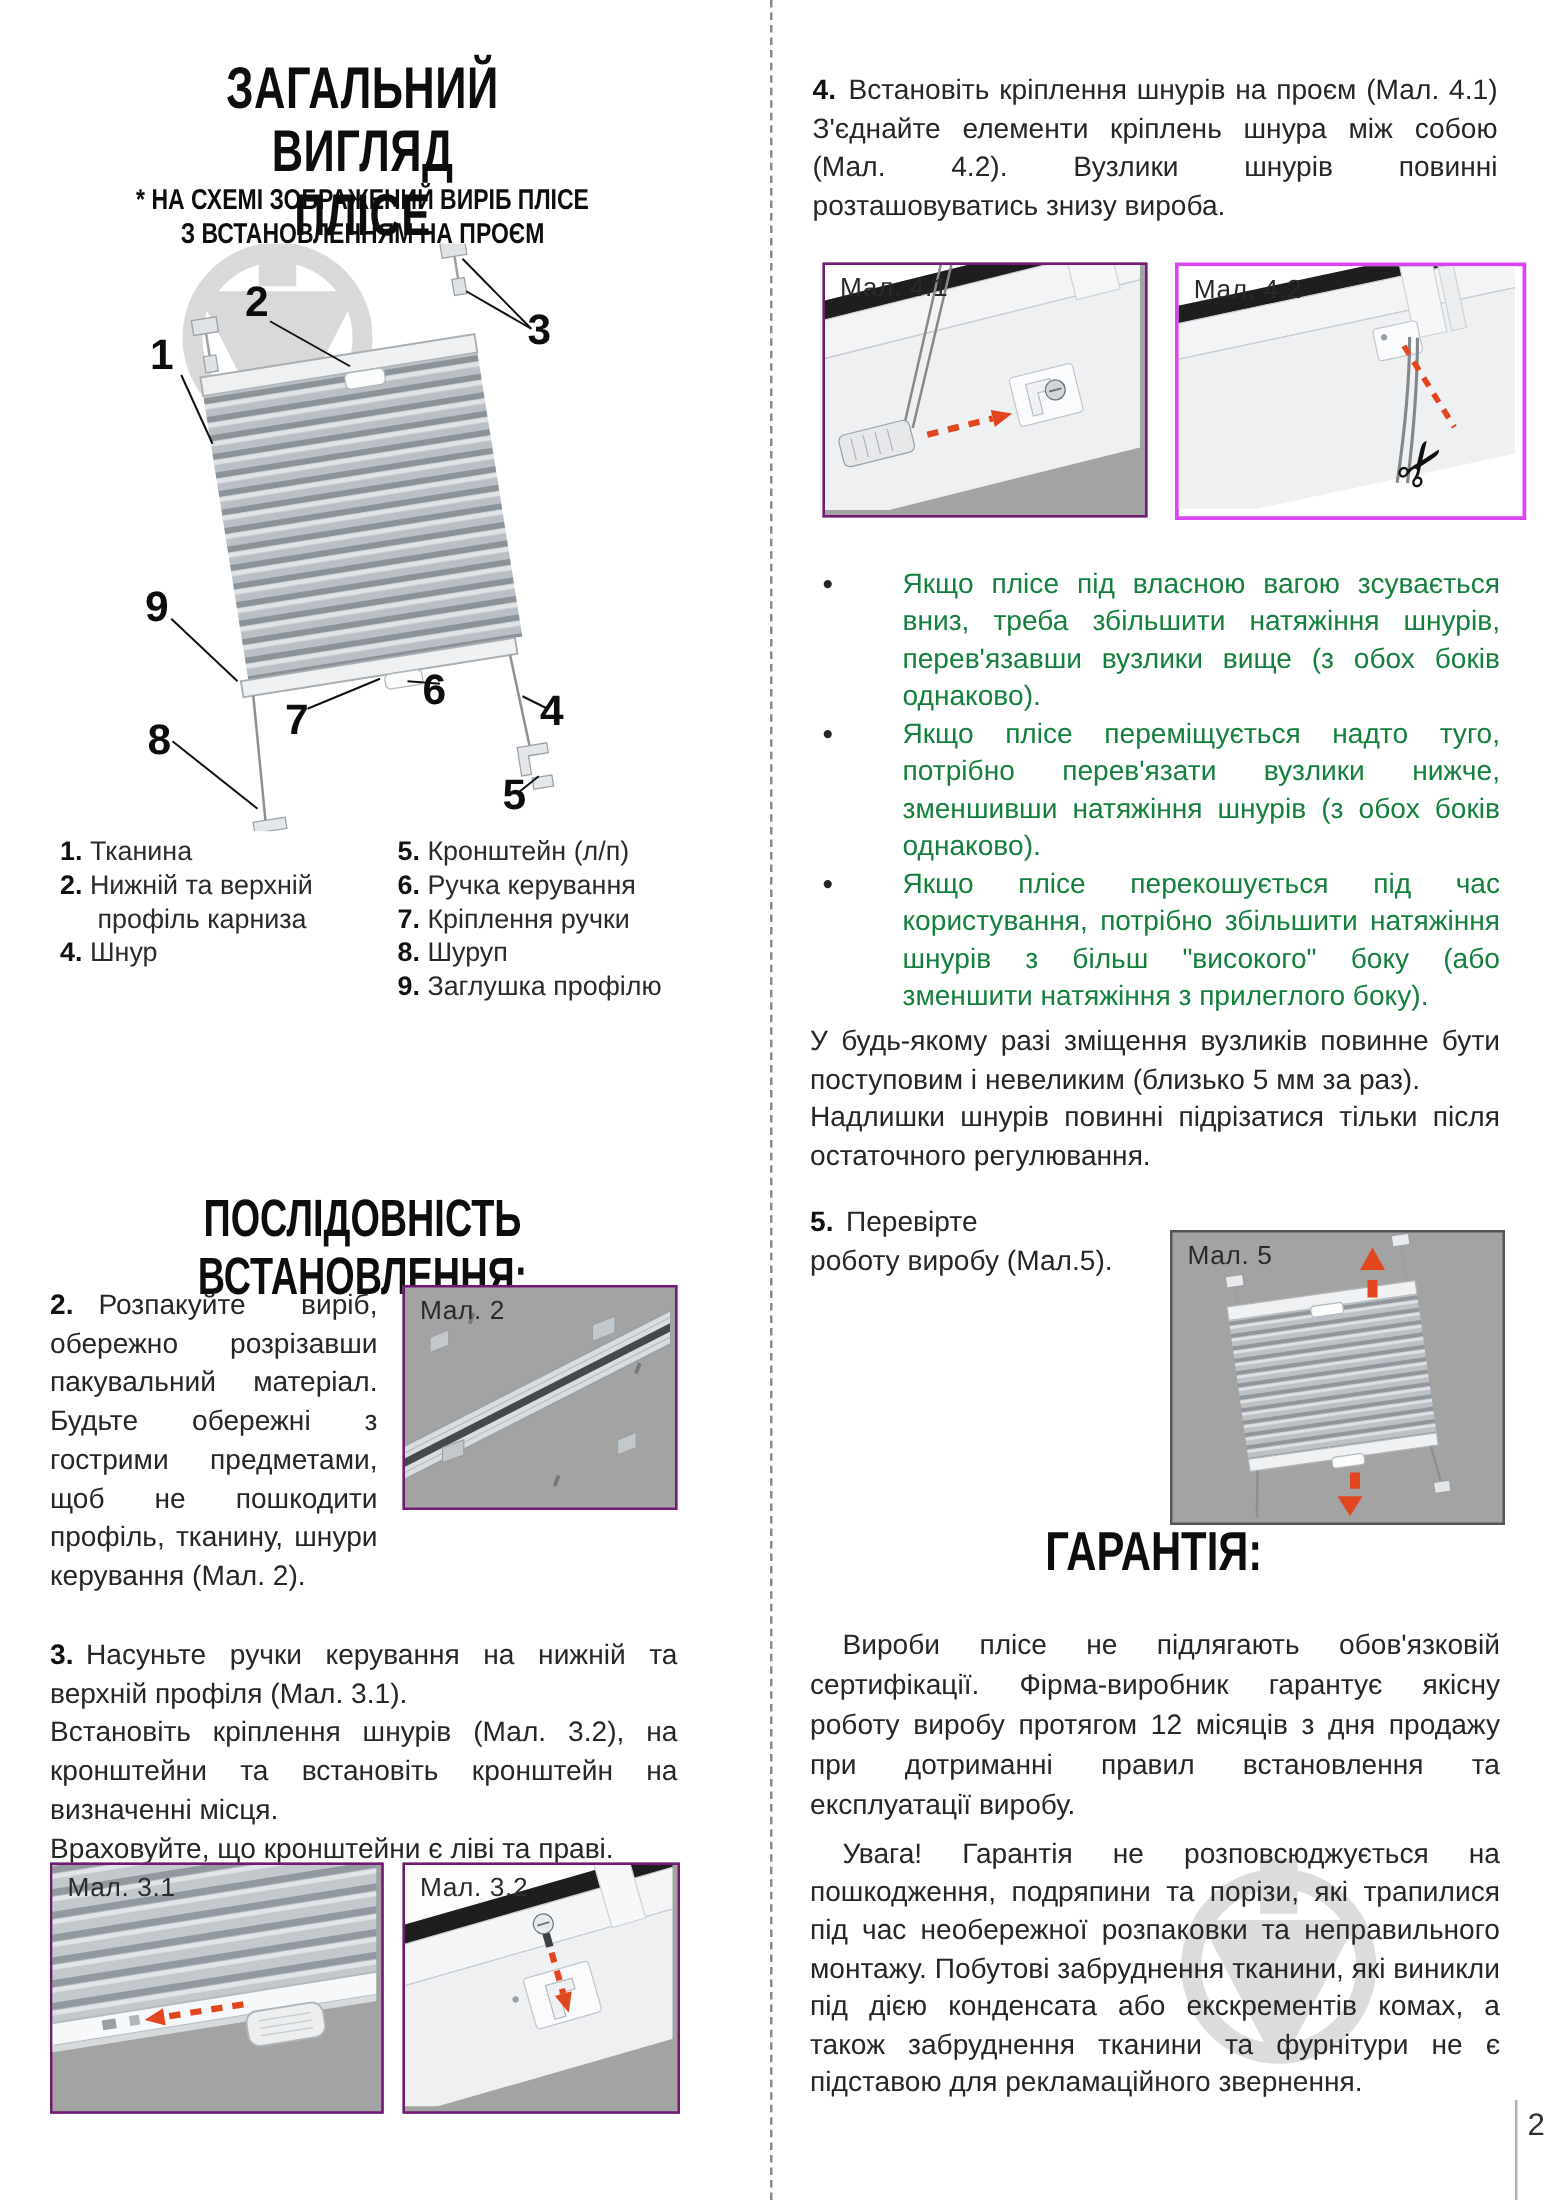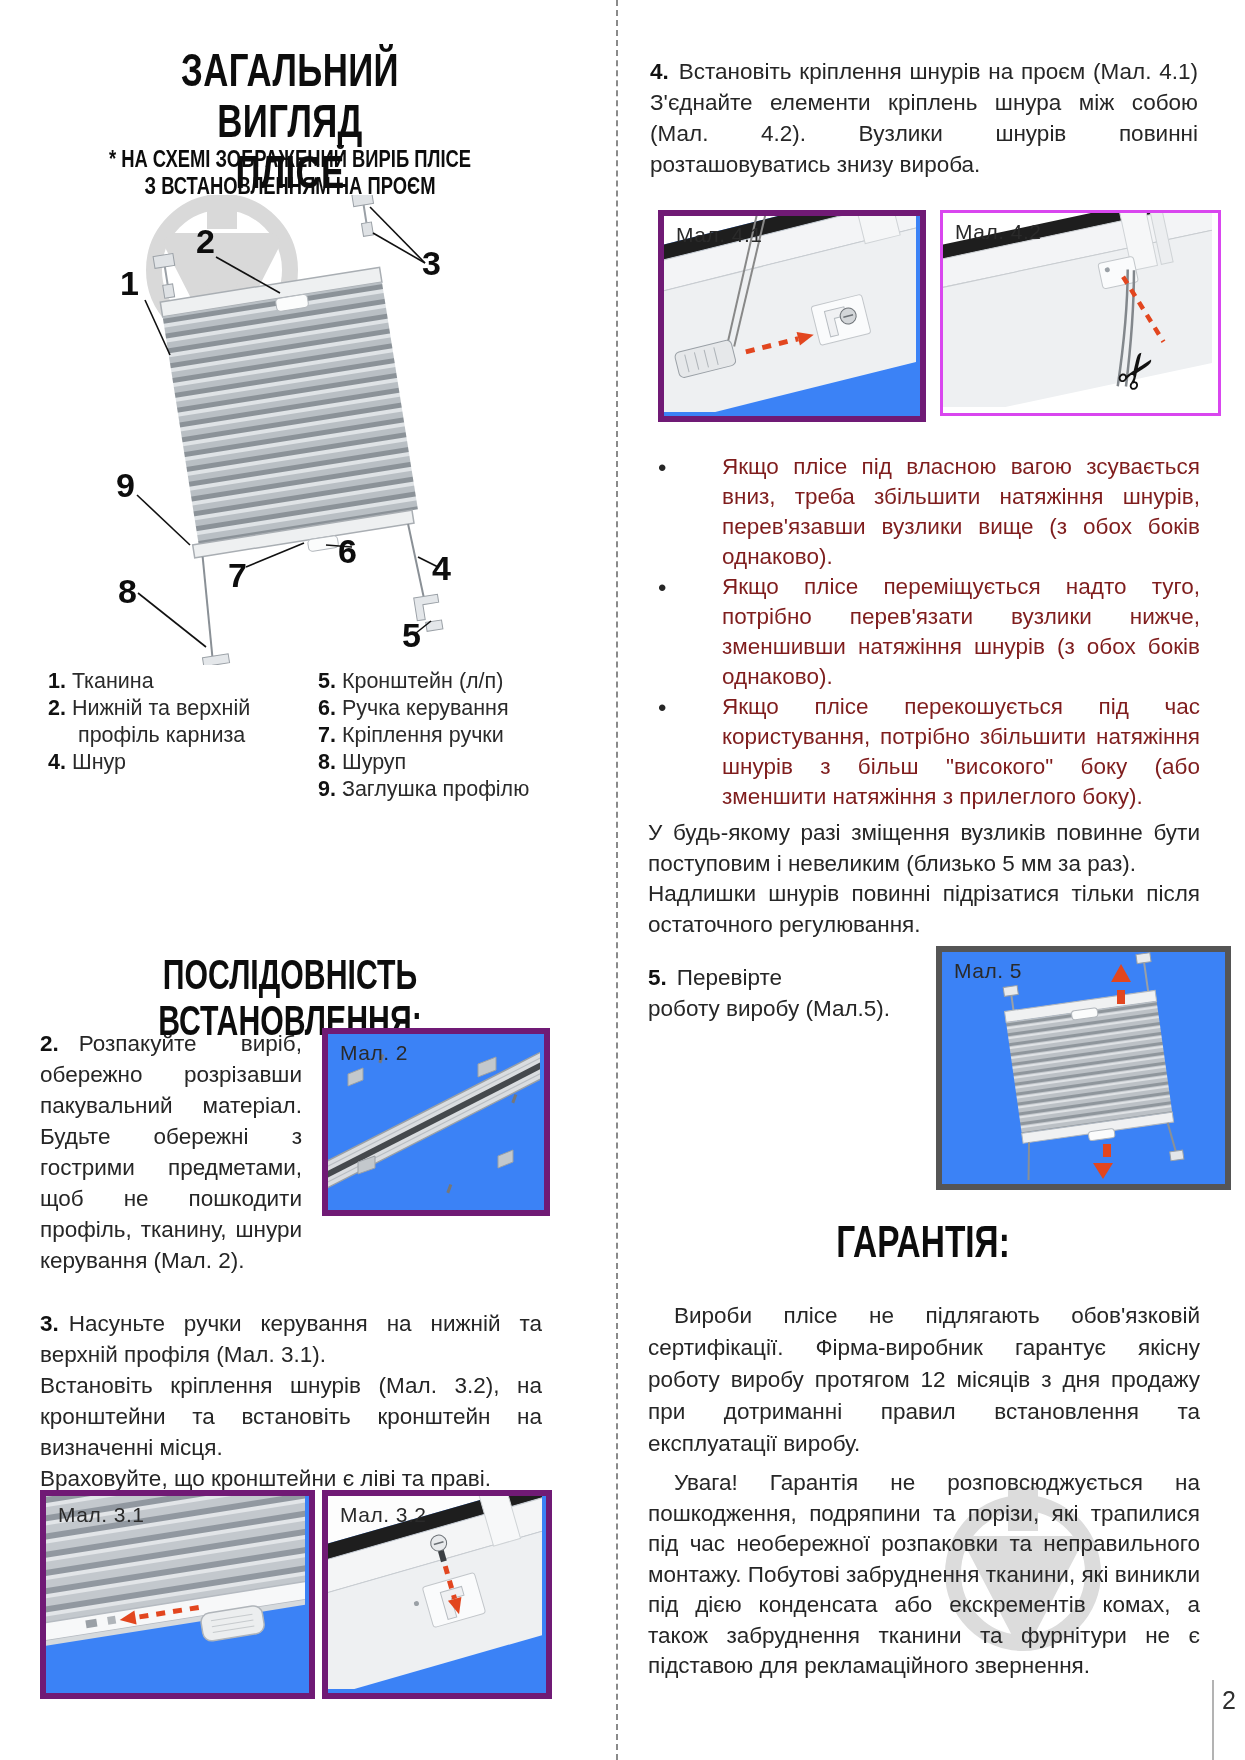--- a/index.html
+++ b/index.html
@@ -14,26 +14,26 @@
   .section-title{left:40px;top:952px;width:500px;text-align:center;font-size:42px;line-height:46px;
                  font-weight:800;color:#0d0d0d;transform:scaleX(0.72);}
   .warranty-title{left:645px;top:1218px;width:556px;text-align:center;font-size:44px;line-height:48px;
                  font-weight:800;color:#0d0d0d;transform:scaleX(0.76);z-index:2;}
   .body-txt{font-size:22.5px;line-height:31px;color:#262626;text-align:justify;}
   .stepnum{font-weight:bold;color:#111;margin-right:10px;}
   .stepnum-wide{font-weight:bold;color:#111;margin-right:20px;}
   .parts{font-size:21.5px;line-height:27px;color:#2a2a2a;}
   .part{padding-left:30px;text-indent:-30px;}
   .part b{color:#111;}
-  .figbox{border:6px solid #701a75;background:#3b82f6;}
+  .figbox{border:2px solid #701a75;background:#a3a3a3;}
   .figbox-thick{border:3px solid #d946ef;background:#fff;}
   .fig-label{position:absolute;top:7px;left:12px;font-size:21px;color:#2a2a2a;letter-spacing:0.5px;z-index:3;}
   .brow{display:flex;}
   .bdot{width:64px;padding-left:10px;font-size:24px;line-height:31px;color:#262626;flex:none;}
-  .btxt{flex:1;font-size:22.5px;line-height:30px;text-align:justify;color:#7f1d1d;}
+  .btxt{flex:1;font-size:22.5px;line-height:30px;text-align:justify;color:#15803d;}
   .indent{text-indent:26px;}
   .z2{z-index:2;}
   .pagenum-line{left:1212px;top:1680px;height:80px;width:0;border-left:2px solid #b3b3b3;}
   .pagenum{left:1222px;top:1686px;font-size:25px;color:#2f2f2f;}
 </style>
 </head>
 <body>
 
 <div class="page">
 
@@ -273,21 +273,21 @@
   <div class="abs body-txt" style="left:648px;top:818px;width:552px;line-height:30.5px;">
     <div>У будь-якому разі зміщення вузликів повинне бути поступовим і невеликим (близько 5 мм за раз).</div>
     <div>Надлишки шнурів повинні підрізатися тільки після остаточного регулювання.</div>
   </div>
 
   <div class="abs body-txt" style="left:648px;top:962px;width:280px;text-align:left;">
     <div><b class="stepnum">5.</b><span>Перевірте</span></div>
     <div>роботу виробу (Мал.5).</div>
   </div>
 
-  <div class="abs figbox" style="left:936px;top:946px;width:264px;height:232px;border-color:#555;padding-left:19px;">
+  <div class="abs figbox" style="left:936px;top:984px;width:264px;height:232px;border-color:#555;">
     <div class="fig-label">Мал. 5</div>
     <svg width="260" height="228" viewBox="0 0 260 228">
       <defs>
         <pattern id="pl5" width="30" height="10" patternUnits="userSpaceOnUse">
           <rect width="30" height="10" fill="#bcc1c6"></rect>
           <rect width="30" height="3.5" fill="#8f969c"></rect>
           <rect y="3.5" width="30" height="2.5" fill="#dfe2e5"></rect>
         </pattern>
       </defs>
       <g transform="rotate(-8 130 114)">

